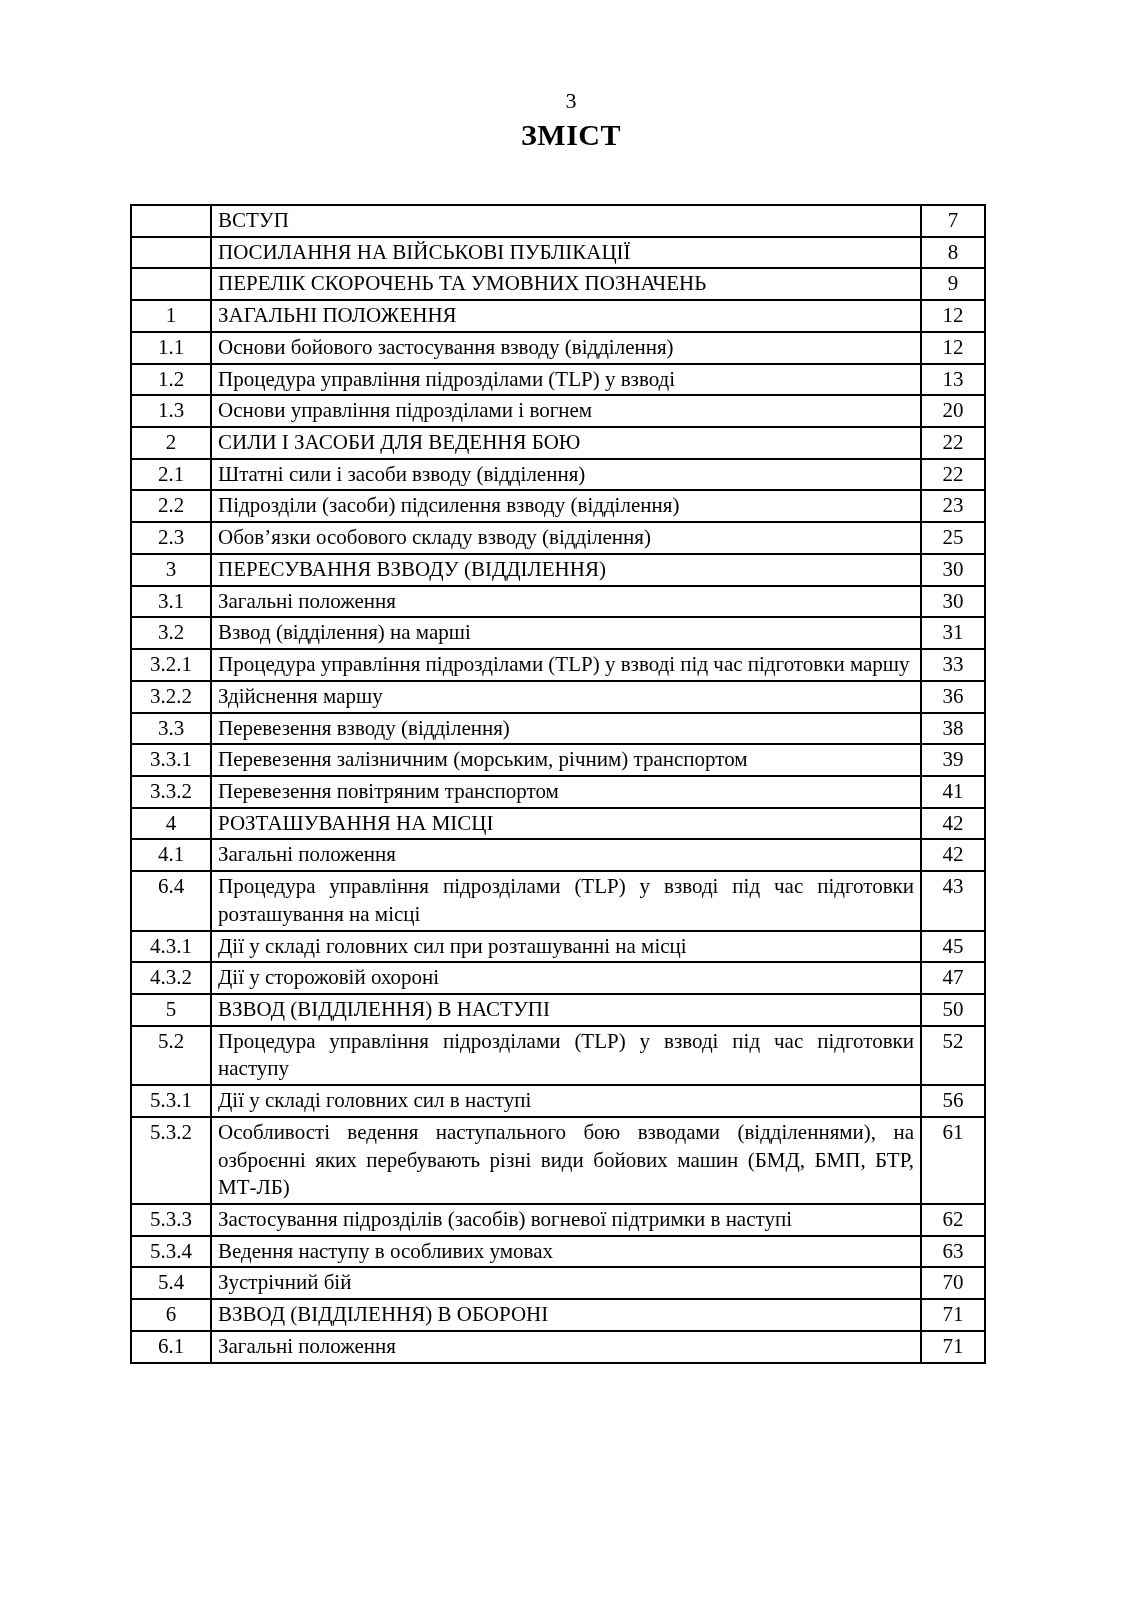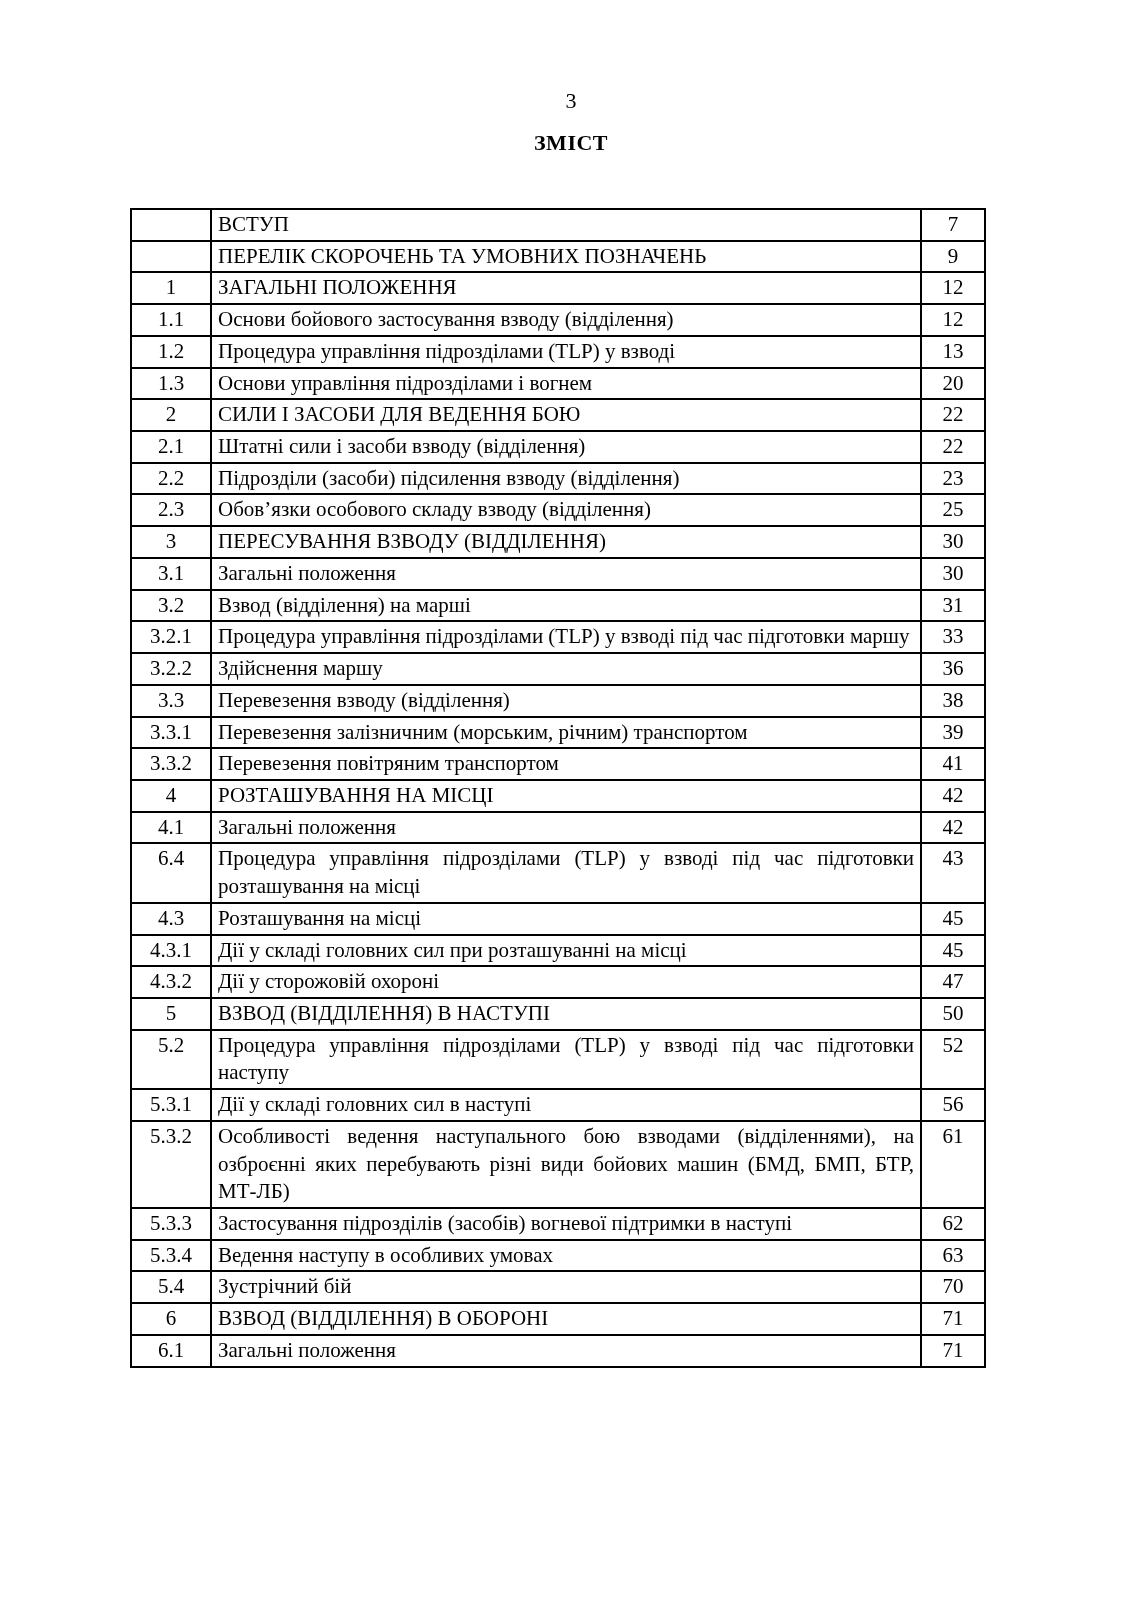--- a/index.html
+++ b/index.html
@@ -17,22 +17,22 @@
     overflow: hidden;
   }
   .page-number {
     text-align: center;
     padding-top: 88px;
     font-size: 22px;
   }
   .doc-title {
     text-align: center;
     font-weight: bold;
-    font-size: 22px;
-    margin-top: 16px;
+    font-size: 30px;
+    margin-top: 4px;
     letter-spacing: 0.5px;
   }
   table.toc {
     border-collapse: collapse;
     margin-left: 130px;
     margin-top: 52px;
     width: 856px;
     table-layout: fixed;
     border-radius: 10px;
   }
@@ -67,20 +67,25 @@
 
   <table class="toc">
     <tbody>
         <tr>
     <td class="col-num"></td>
     <td class="col-title">ВСТУП</td>
     <td class="col-page">7</td>
   </tr>
         <tr>
     <td class="col-num"></td>
+    <td class="col-title">ПОСИЛАННЯ НА ВІЙСЬКОВІ ПУБЛІКАЦІЇ</td>
+    <td class="col-page">8</td>
+  </tr>
+        <tr>
+    <td class="col-num"></td>
     <td class="col-title">ПЕРЕЛІК СКОРОЧЕНЬ ТА УМОВНИХ ПОЗНАЧЕНЬ</td>
     <td class="col-page">9</td>
   </tr>
         <tr>
     <td class="col-num">1</td>
     <td class="col-title">ЗАГАЛЬНІ ПОЛОЖЕННЯ</td>
     <td class="col-page">12</td>
   </tr>
         <tr>
     <td class="col-num">1.1</td>
@@ -166,25 +171,20 @@
     <td class="col-num">4.1</td>
     <td class="col-title">Загальні положення</td>
     <td class="col-page">42</td>
   </tr>
         <tr>
     <td class="col-num">6.4</td>
     <td class="col-title">Процедура управління підрозділами (TLP) у взводі під час підготовки розташування на місці</td>
     <td class="col-page">43</td>
   </tr>
         <tr>
-    <td class="col-num">4.3</td>
-    <td class="col-title">Розташування на місці</td>
-    <td class="col-page">45</td>
-  </tr>
-        <tr>
     <td class="col-num">4.3.1</td>
     <td class="col-title">Дії у складі головних сил при розташуванні на місці</td>
     <td class="col-page">45</td>
   </tr>
         <tr>
     <td class="col-num">4.3.2</td>
     <td class="col-title">Дії у сторожовій охороні</td>
     <td class="col-page">47</td>
   </tr>
         <tr>

